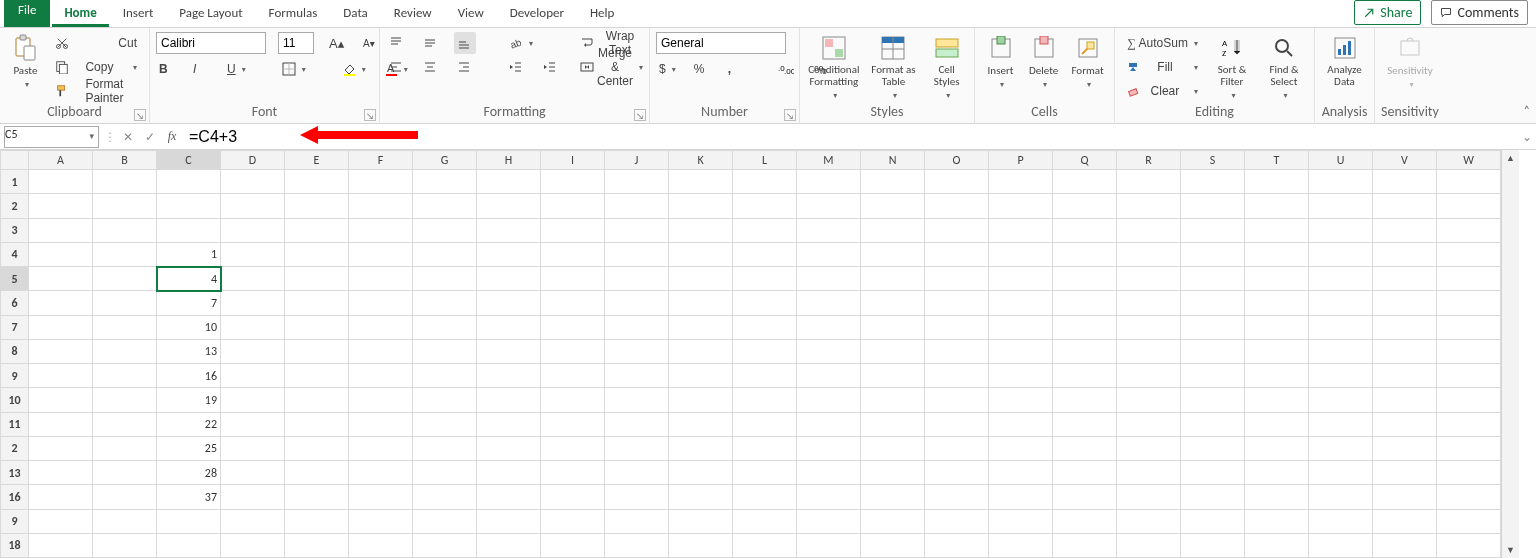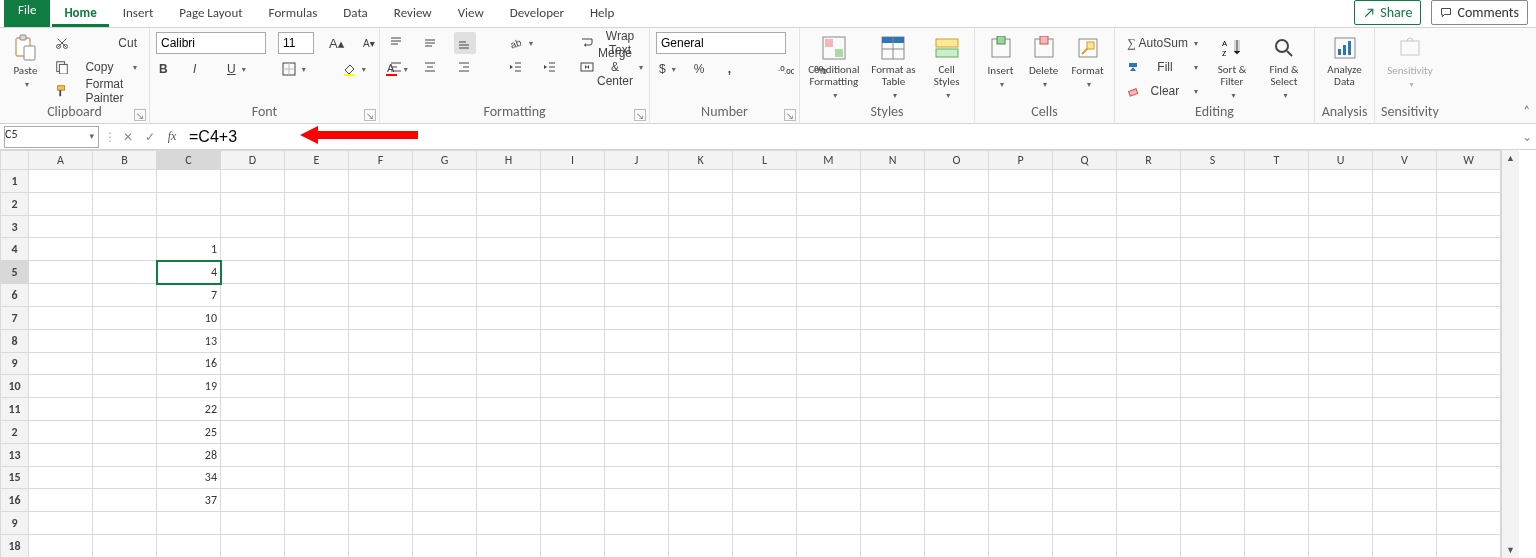--- a/index.html
+++ b/index.html
@@ -859,46 +859,20 @@
           <td></td>
           <td></td>
           <td></td>
           <td></td>
           <td></td>
           <td></td>
           <td></td>
           <td></td>
         </tr>
         <tr>
-          <th class="rowhdr">15</th>
-          <td></td>
-          <td></td>
-          <td>34</td>
-          <td></td>
-          <td></td>
-          <td></td>
-          <td></td>
-          <td></td>
-          <td></td>
-          <td></td>
-          <td></td>
-          <td></td>
-          <td></td>
-          <td></td>
-          <td></td>
-          <td></td>
-          <td></td>
-          <td></td>
-          <td></td>
-          <td></td>
-          <td></td>
-          <td></td>
-          <td></td>
-        </tr>
-        <tr>
           <th class="rowhdr">16</th>
           <td></td>
           <td></td>
           <td>37</td>
           <td></td>
           <td></td>
           <td></td>
           <td></td>
           <td></td>
           <td></td>

